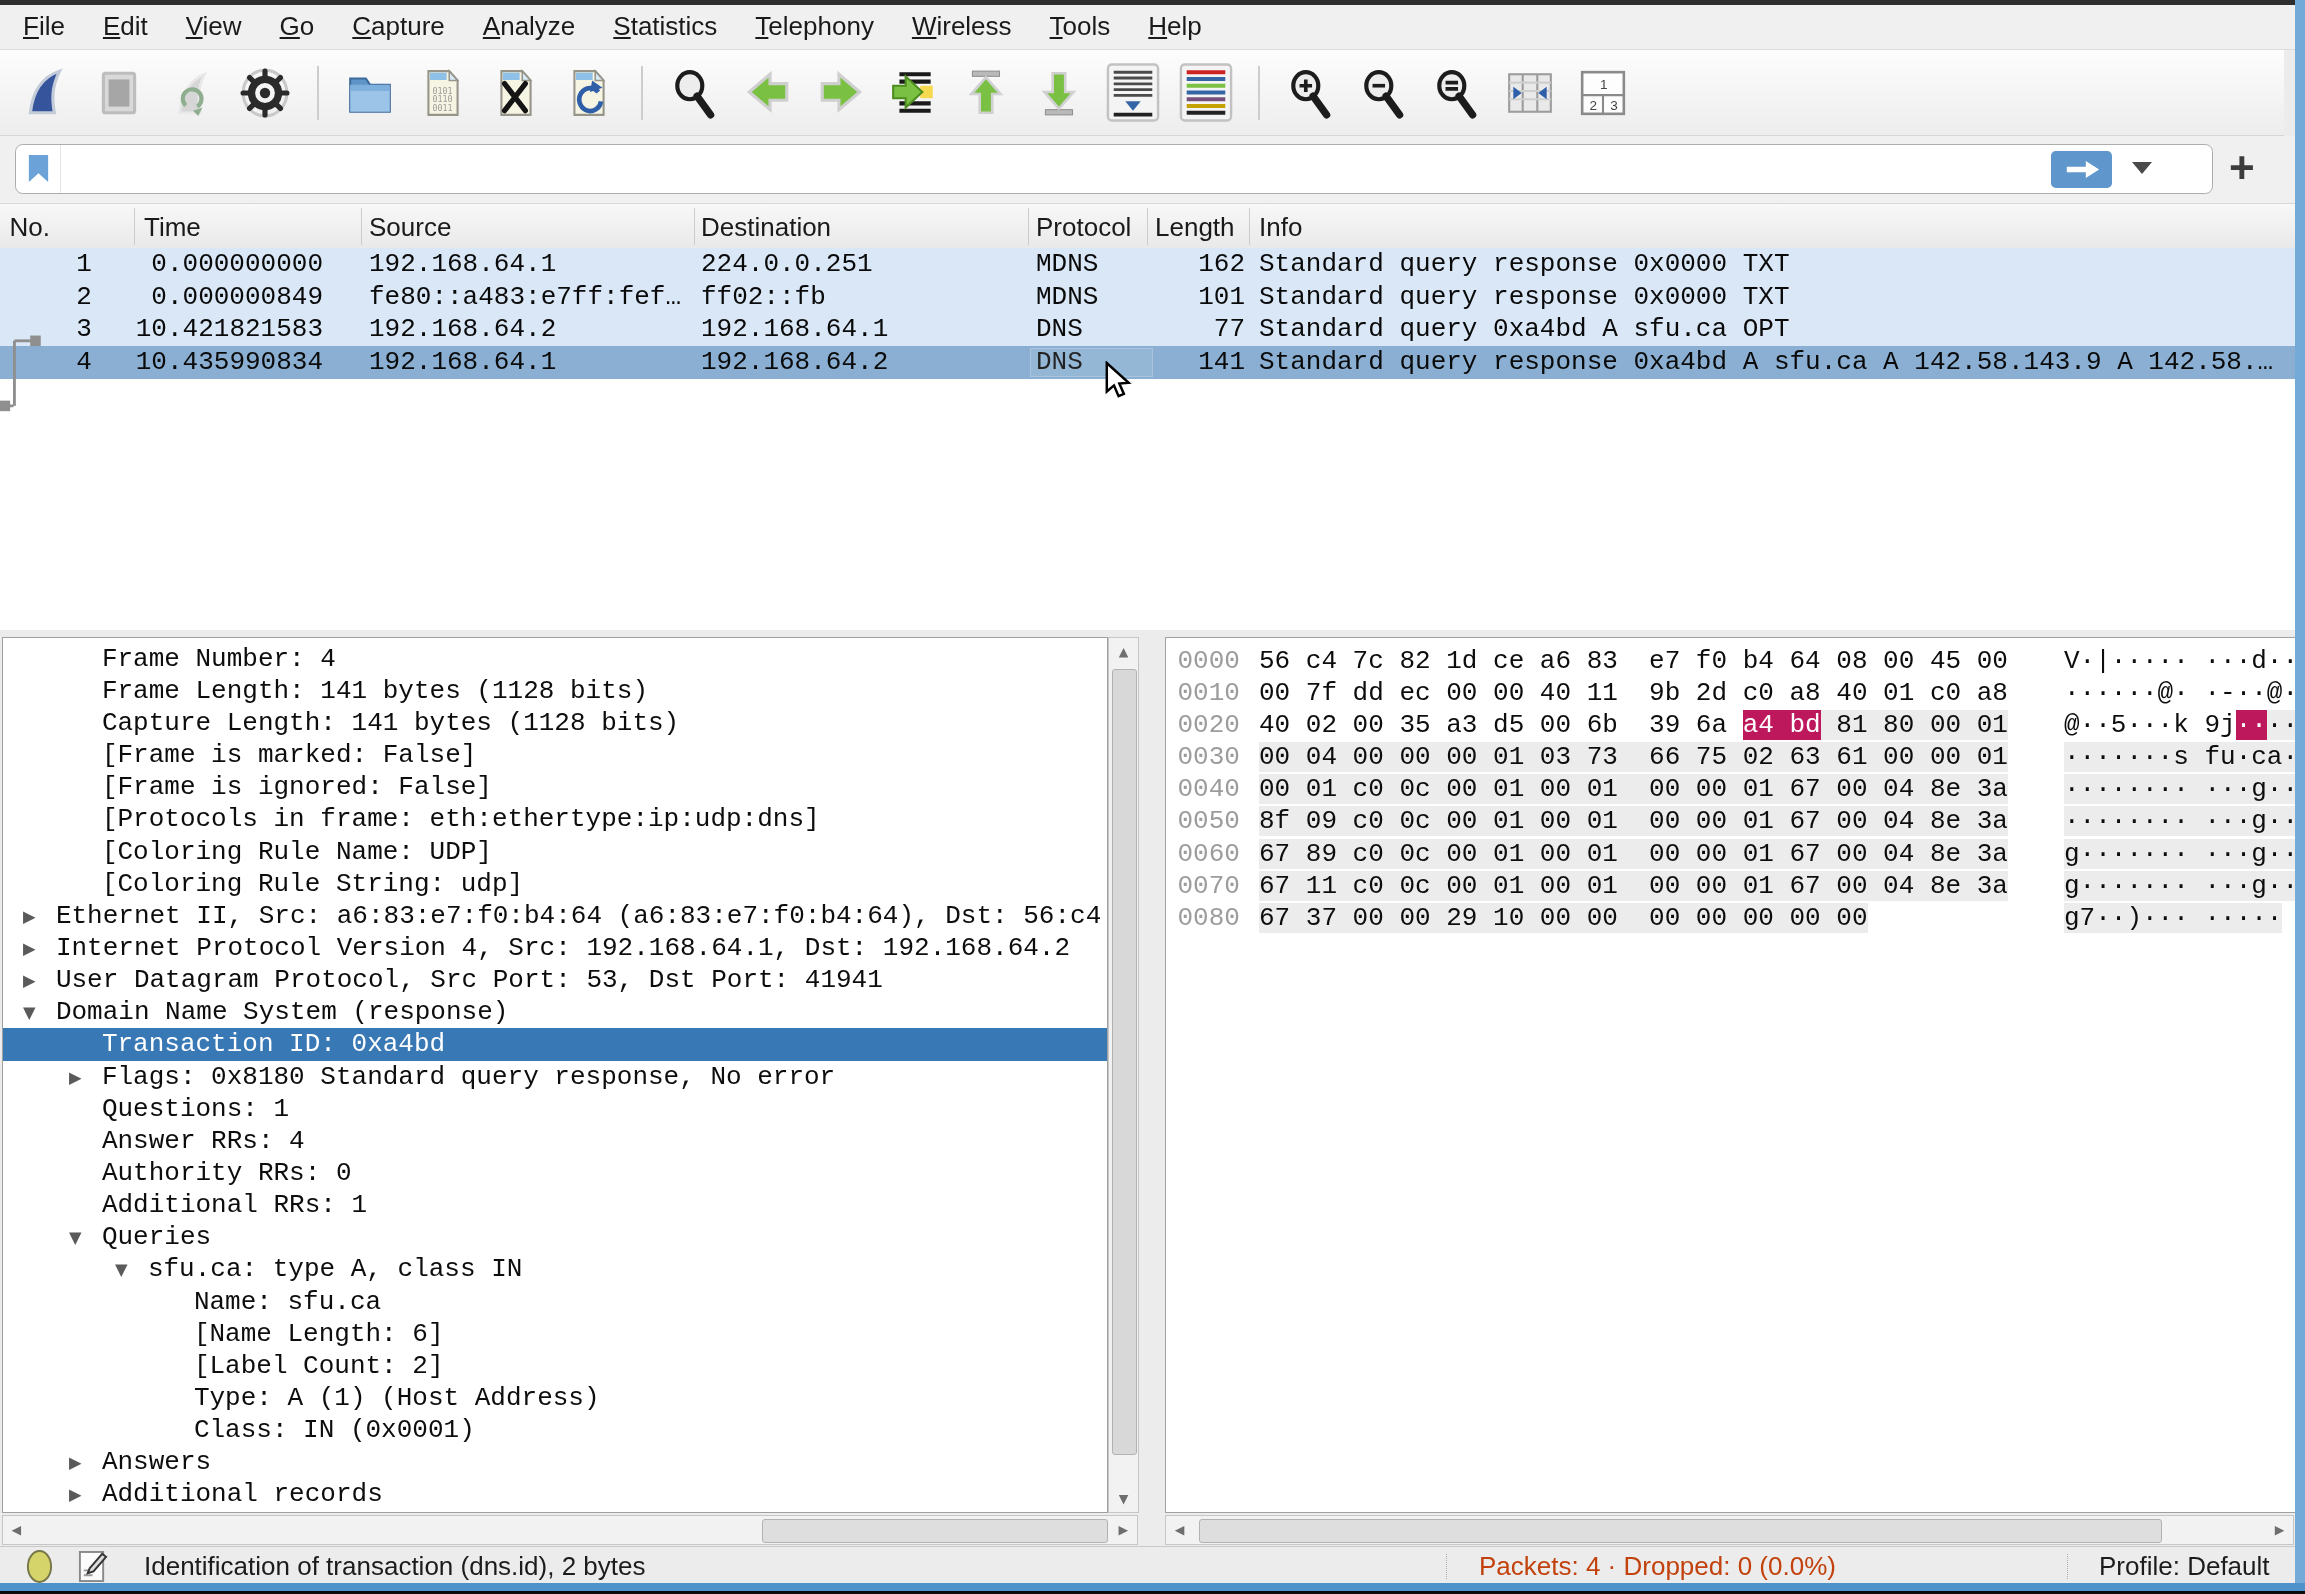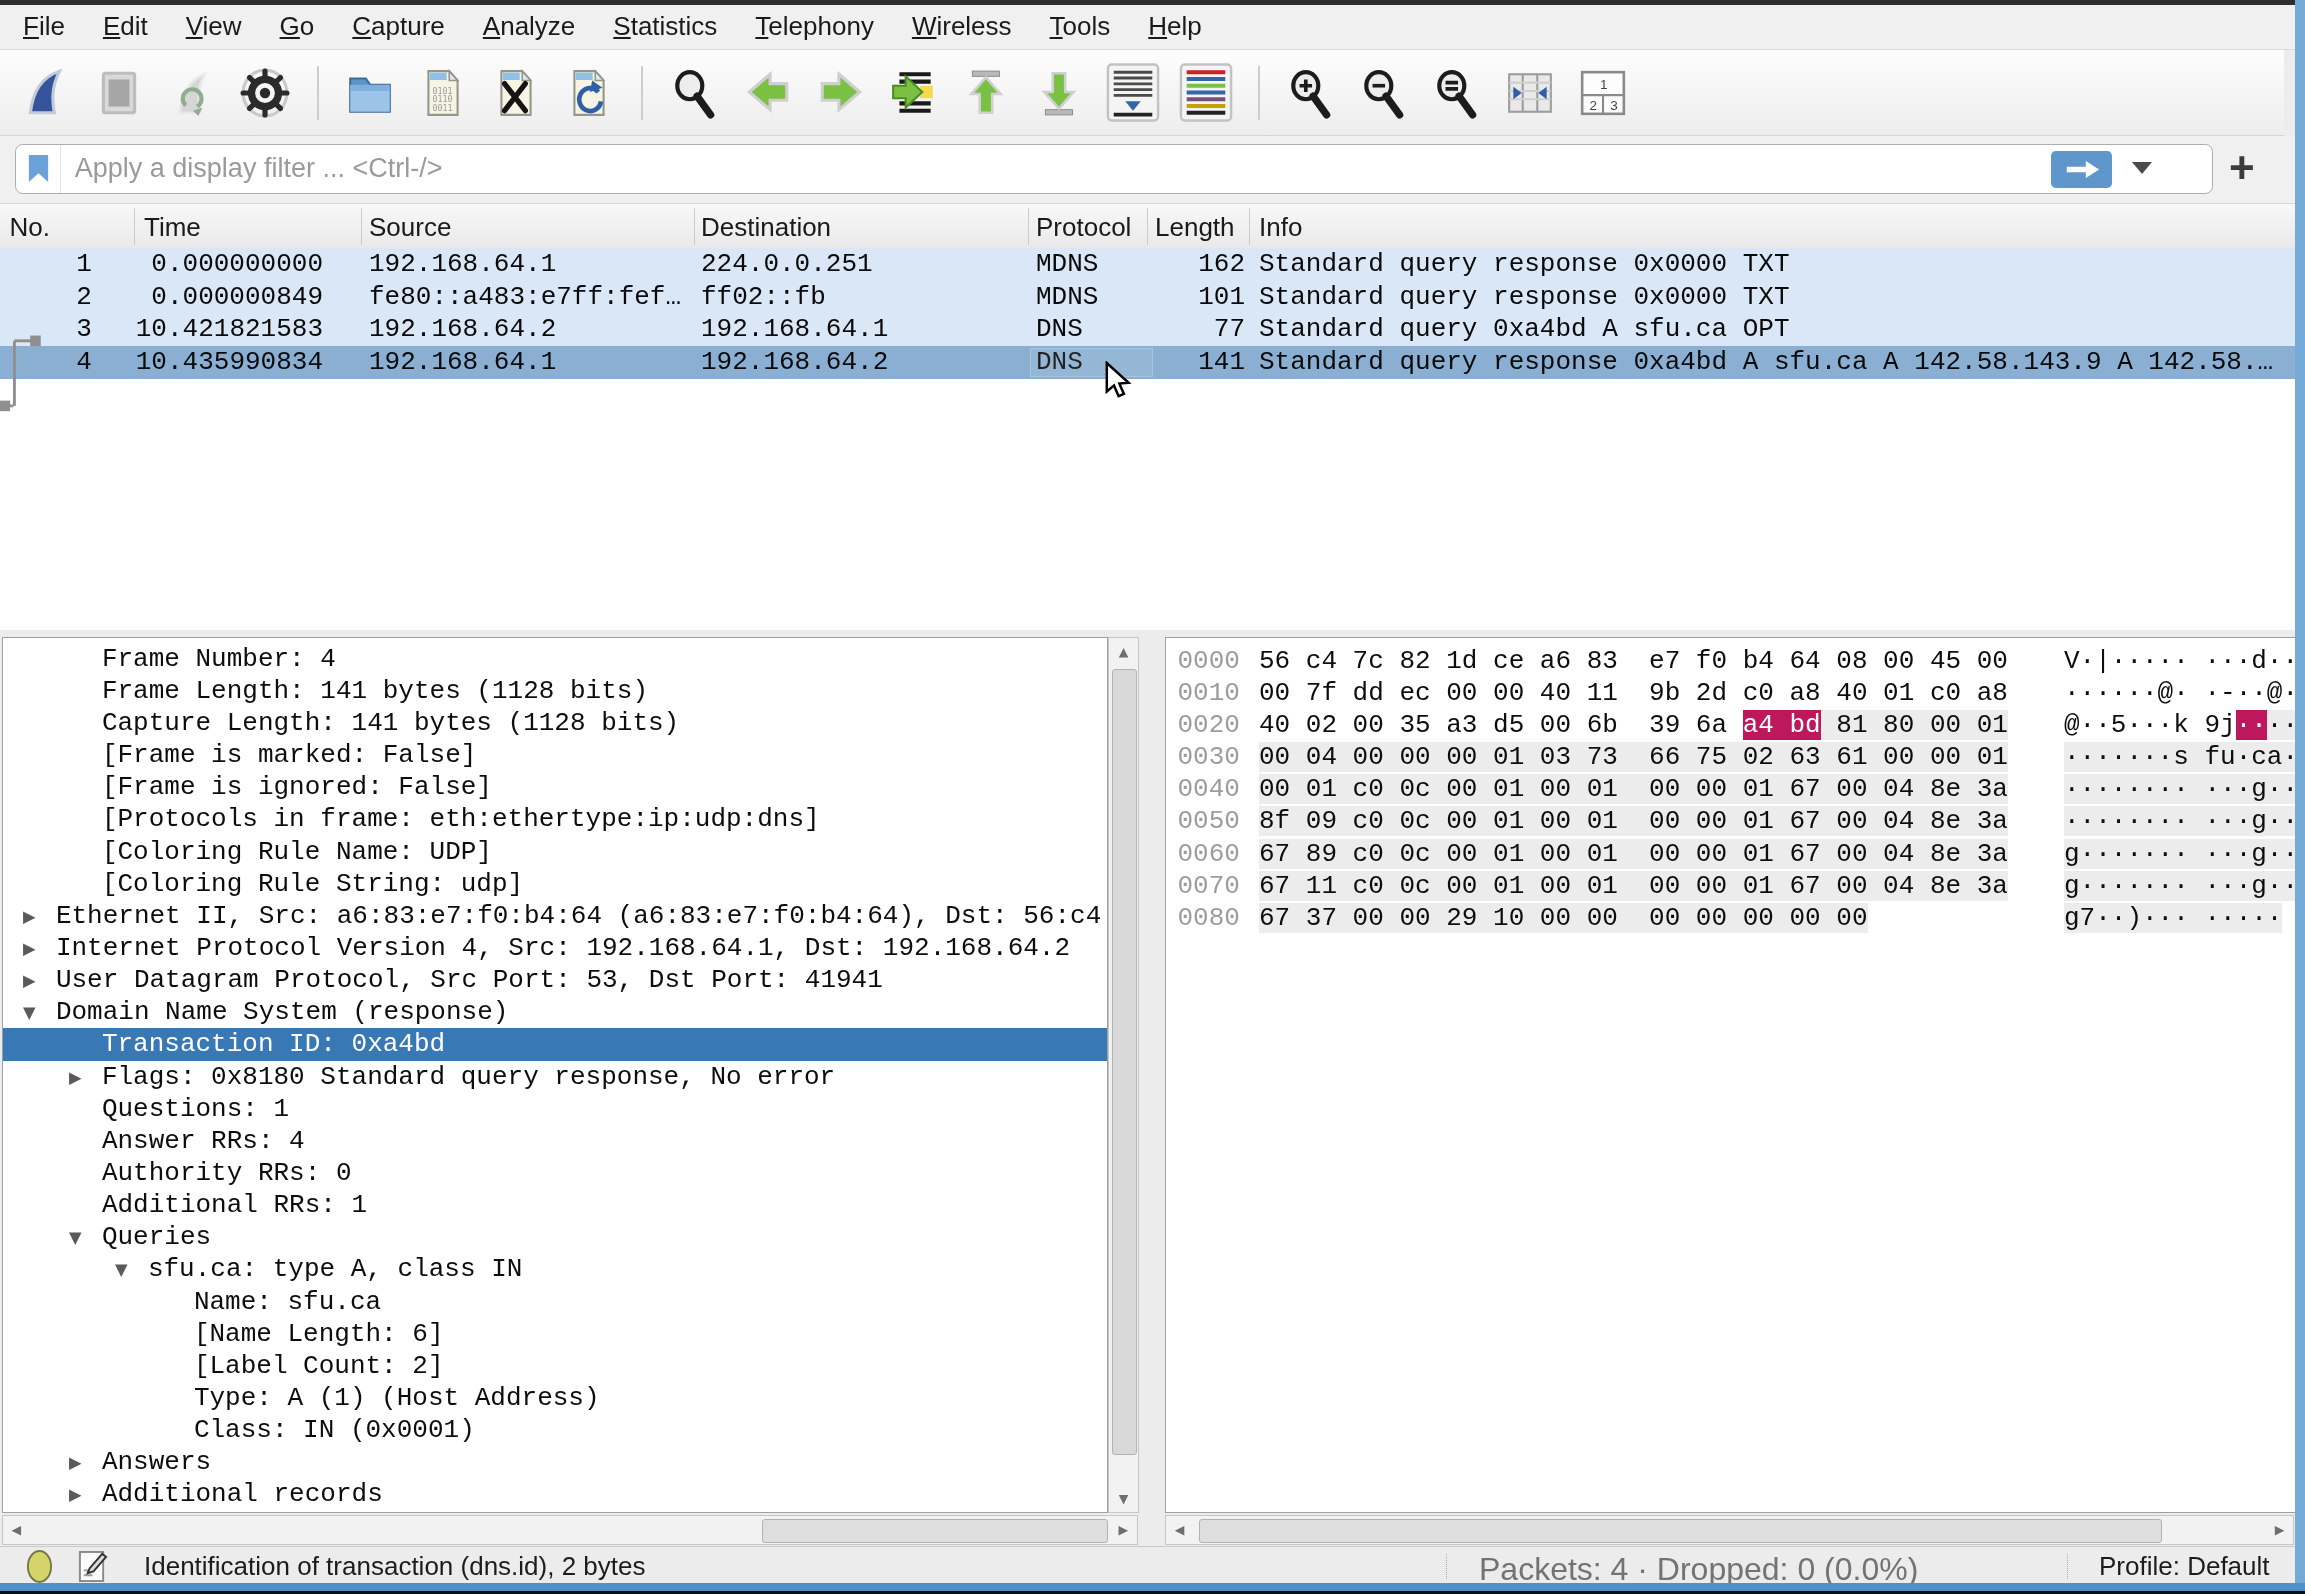--- a/index.html
+++ b/index.html
@@ -87,21 +87,21 @@
   .vthumb{position:absolute;left:2.9px;width:23px;background:#d8d8d8;border:1px solid #b2b2b2;border-radius:2.9px;}
   .hscroll{position:absolute;top:1515px;height:30px;background:#f2f2f2;border:1px solid #c6c6c6;box-sizing:border-box;}
   #details-hscroll{left:1.9px;width:1136px;}
   #hex-hscroll{left:1165px;width:1129px;}
   .hs-arrow{position:absolute;top:0;width:27px;height:100%;color:#6e6e6e;font-size:12.5px;text-align:center;line-height:28px;font-family:"DejaVu Sans",sans-serif;}
   .hthumb{position:absolute;top:2.9px;height:22px;background:#dedede;border:1px solid #b2b2b2;border-radius:2.9px;}
 
   
   #statusbar{position:absolute;left:0;top:1546px;width:2306px;height:37px;background:#ececec;border-top:1px solid #c9c9c9;}
   #status-field{position:absolute;left:144px;top:3.8px;font-size:26px;color:#1c1c1c;}
-  #status-packets{position:absolute;left:1479px;top:3.8px;font-size:32px;color:#737373;}
+  #status-packets{position:absolute;left:1479px;top:3.8px;font-size:26px;color:#c2410c;}
   #status-profile{position:absolute;left:2099px;top:3.8px;font-size:26px;color:#1c1c1c;}
   .dotted-sep{position:absolute;top:6.7px;height:25px;border-left:1.9px dotted #adadad;}
   #expert-icon{position:absolute;left:25px;top:1.9px;}
   #comment-icon{position:absolute;left:77px;top:1.9px;}
 
   #related-bracket{position:absolute;left:0;top:44px;z-index:5;}
   #mouse-cursor{position:absolute;left:1103px;top:361px;z-index:70;}
 </style>
 </head>
 <body>
@@ -289,21 +289,20 @@
       </div>
     </div>
 
   <div id="filterbar">
     <div id="filter-box">
       <span id="bookmark">
         <svg width="27" height="31" viewBox="0 0 28 32">
             <path d="M4 2h20v28l-10-9-10 9z" fill="#6ba3d8"></path>
           </svg>
       </span>
-      <input id="filter-input" placeholder="Apply a display filter ... &lt;Ctrl-/&gt;" style="">
       <span id="apply-btn">
         <svg width="38" height="21" viewBox="0 0 40 22">
             <path d="M4 8h20V2l14 9-14 9v-6H4z" fill="#ffffff"></path>
           </svg>
       </span>
       <span id="filter-caret"></span>
     </div>
     <span id="filter-plus">+</span>
   </div>
 

